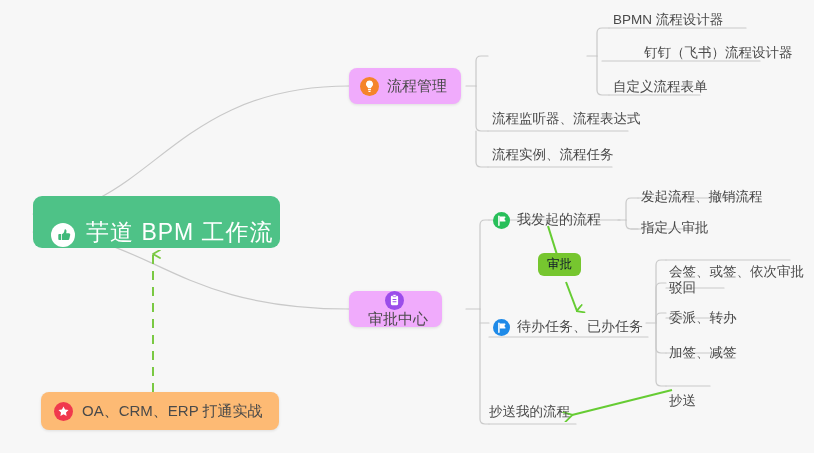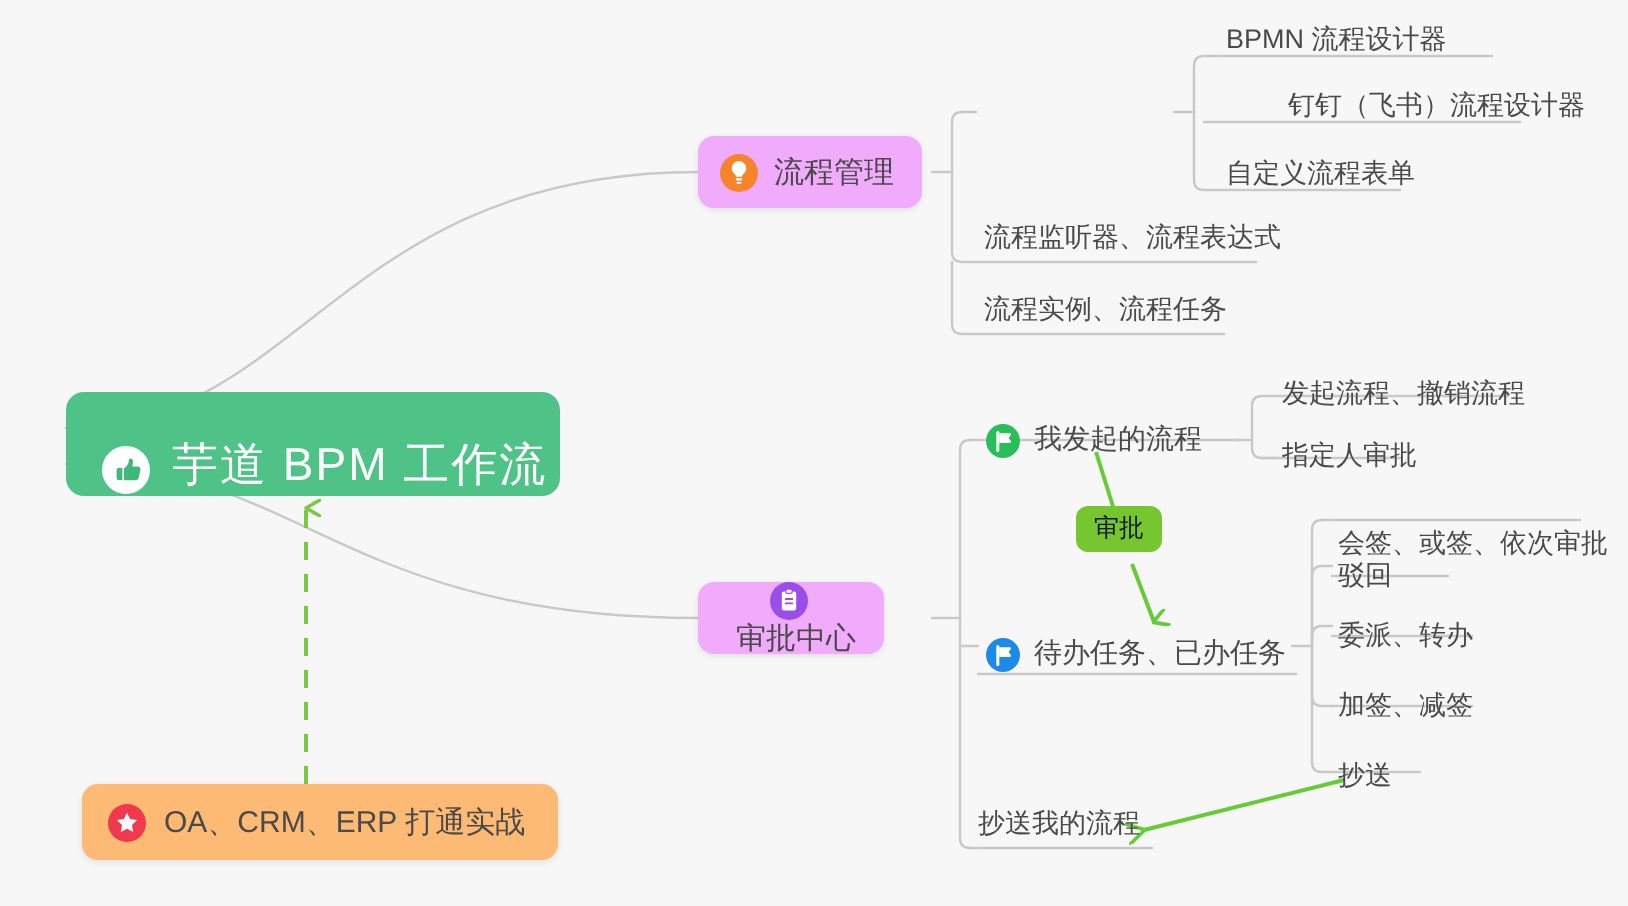--- a/index.html
+++ b/index.html
@@ -284,21 +284,21 @@
 
   <div class="leaf-node" style="left:489px; top:400px;text-align:center;">抄送我的流程</div>
 
   <div class="leaf-node" style="left:641px; top:185px;">发起流程、撤销流程</div>
   <div class="leaf-node" style="left:641px; top:216px;">指定人审批</div>
 
   <div class="leaf-node" style="left:669px; top:260px;">会签、或签、依次审批</div>
   <div class="leaf-node" style="left:669px; top:276px;">驳回</div>
   <div class="leaf-node" style="left:669px; top:306px;">委派、转办</div>
   <div class="leaf-node" style="left:669px; top:341px;">加签、减签</div>
-  <div class="leaf-node" style="left:669px; top:376px;">抄送</div>
+  <div class="leaf-node" style="left:669px; top:390px;font-family:Liberation Mono, monospace;">抄送</div>
 
   <div class="badge-node">审批</div>
 
   <div class="note-node">
     <span class="icon">
       <svg width="19" height="19" viewBox="0 0 19 19">
         <circle cx="9.5" cy="9.5" r="9.5" fill="#f0394d"></circle>
         <path d="M9.5,4.4 l1.55,3.15 3.45,0.5 -2.5,2.45 0.6,3.45 -3.1,-1.63
                  -3.1,1.63 0.6,-3.45 -2.5,-2.45 3.45,-0.5 z" fill="#ffffff"></path>
       </svg>

